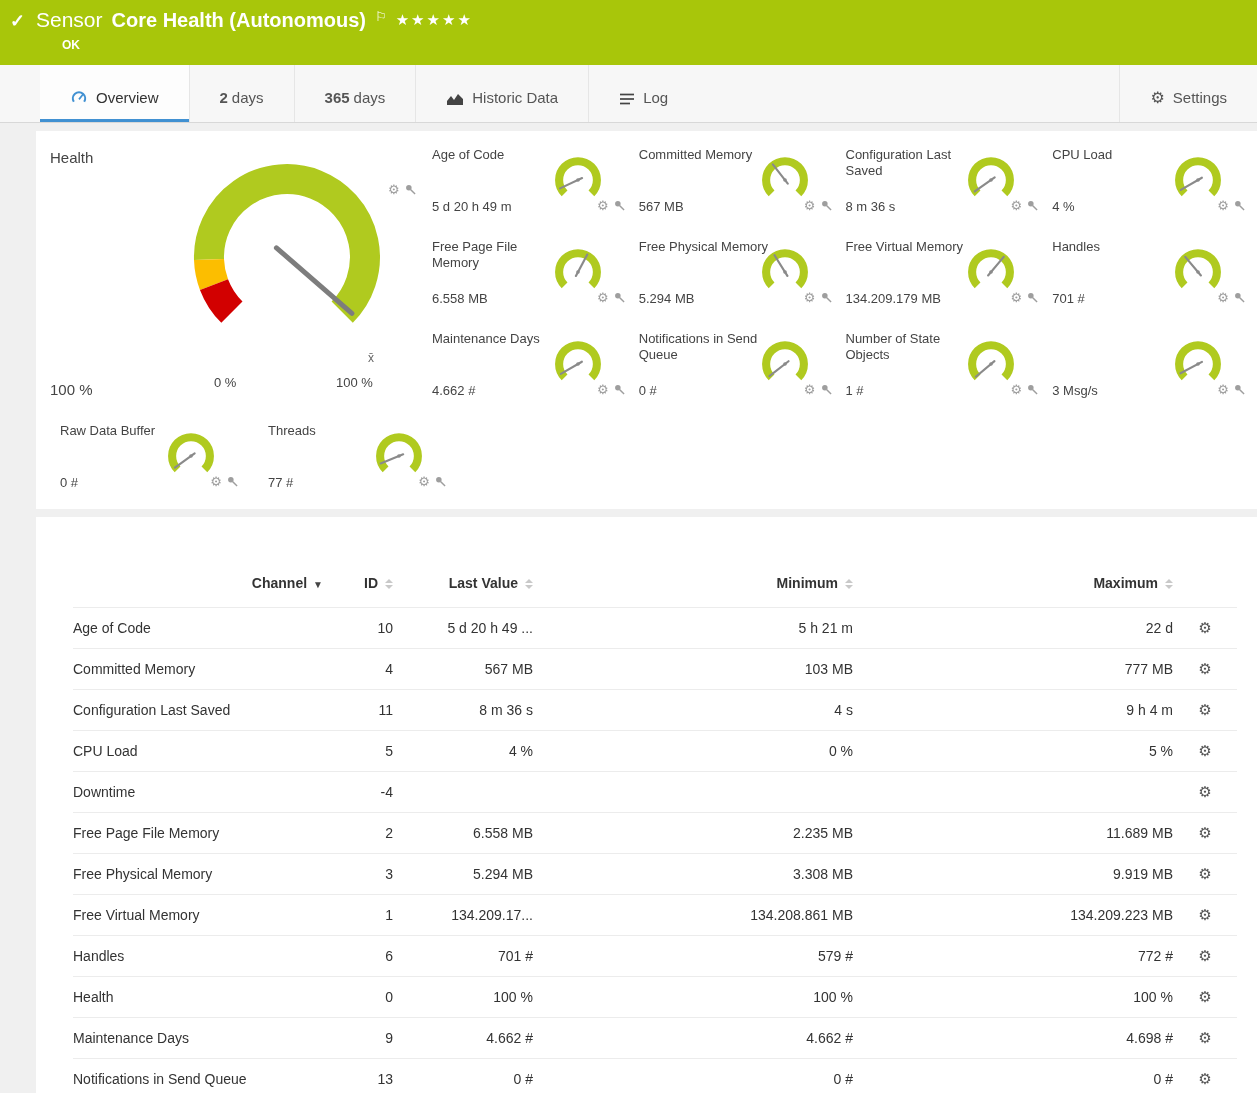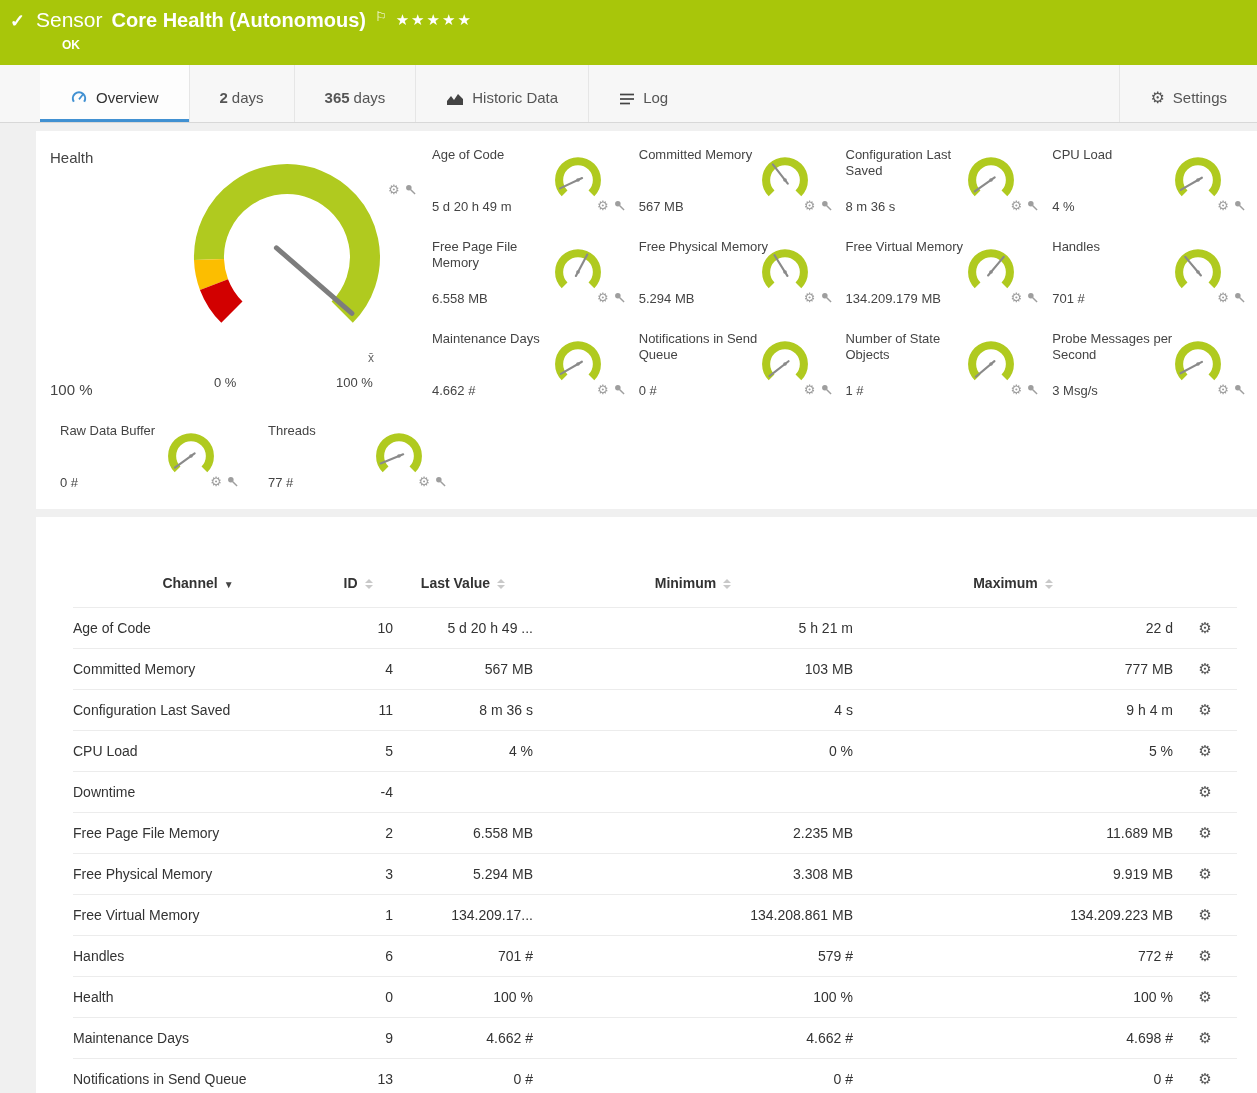--- a/index.html
+++ b/index.html
@@ -61,22 +61,22 @@
   .garc { fill:none; stroke:var(--gauge-green); stroke-width:9; }
   .gneedle { stroke:#8a8a8a; stroke-width:2.4; stroke-linecap:round; }
   .ghub { fill:#8a8a8a; }
   .gvalue { position:absolute; left:0; top:52px; font-size:13px; color:#444; white-space:nowrap; }
   .gicons { position:absolute; right:6px; top:52px; display:flex; align-items:center; gap:5px; color:#9e9e9e; }
   .icon-gear { font-size:13px; line-height:1; cursor:pointer; color:#9e9e9e; }
   .icon-pin { cursor:pointer; }
 
   
   table { border-collapse:collapse; width:100%; table-layout:fixed; }
-  th { font-size:14px; font-weight:bold; color:#333; padding:8px 0 16px 0; white-space:nowrap; cursor:pointer; }
-  th.col-channel { text-align:center; }
+  th { font-size:14px; font-weight:bold; color:#333; text-align:right; padding:8px 0 16px 0; white-space:nowrap; cursor:pointer; }
+  th.col-channel { text-align:right; }
   th.col-gear { cursor:default; }
   td { font-size:14px; color:#333; padding:12px 0; border-top:1px solid #ececec; text-align:right; white-space:nowrap; overflow:hidden; }
   td.cell-channel { text-align:left; }
   td.cell-gear { text-align:center; color:#555; }
   td .icon-gear { font-size:15px; color:#555; }
   .sort-current { display:inline-block; margin-left:6px; font-size:10px; color:#444; }
   .sort { display:inline-flex; flex-direction:column; margin-left:7px; vertical-align:middle; }
   .sort i { display:block; width:0; height:0; border:4px solid transparent; }
   .sort .up { border-bottom-color:#c9c9c9; border-top-width:0; margin-bottom:2px; }
   .sort .dn { border-top-color:#c9c9c9; border-bottom-width:0; }
@@ -356,21 +356,20 @@
     <div class="gvalue">1 #</div>
     <div class="gicons">
       <span class="icon-gear">⚙</span>
           <svg class="icon-pin" width="11" height="11" viewBox="0 0 12 12">
             <circle cx="4.2" cy="4.2" r="3" fill="#9e9e9e"></circle>
             <path d="M6 6 L11 11" stroke="#9e9e9e" stroke-width="1.6"></path>
           </svg>
     </div>
   </div>
       <div class="gcell">
-    <div class="gtitle">Probe Messages per Second</div>
     <svg class="gsvg" width="58" height="54" viewBox="0 0 64 60">
       <path class="garc" d="M17.1 44.9 A21 21 0 1 1 46.9 44.9"></path>
       <g transform="rotate(-118 32 30)">
         <line class="gneedle" x1="32" y1="35" x2="32" y2="8"></line>
       </g>
       <circle class="ghub" cx="32" cy="30" r="2"></circle>
     </svg>
     <div class="gvalue">3 Msg/s</div>
     <div class="gicons">
       <span class="icon-gear">⚙</span>

